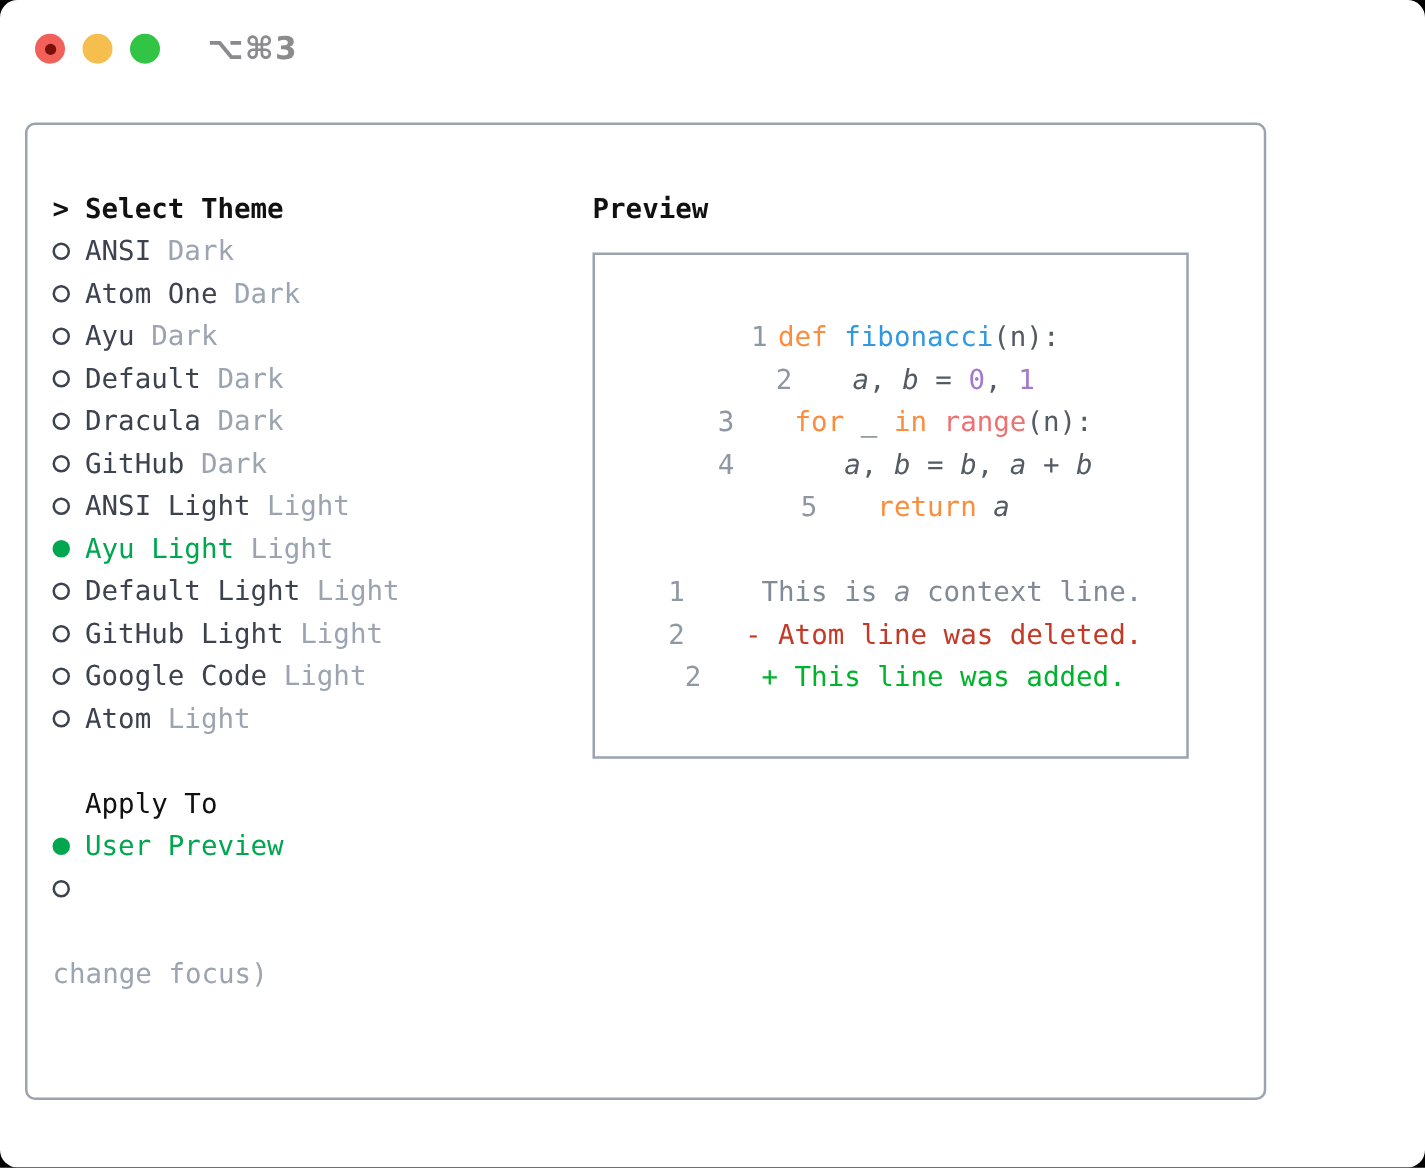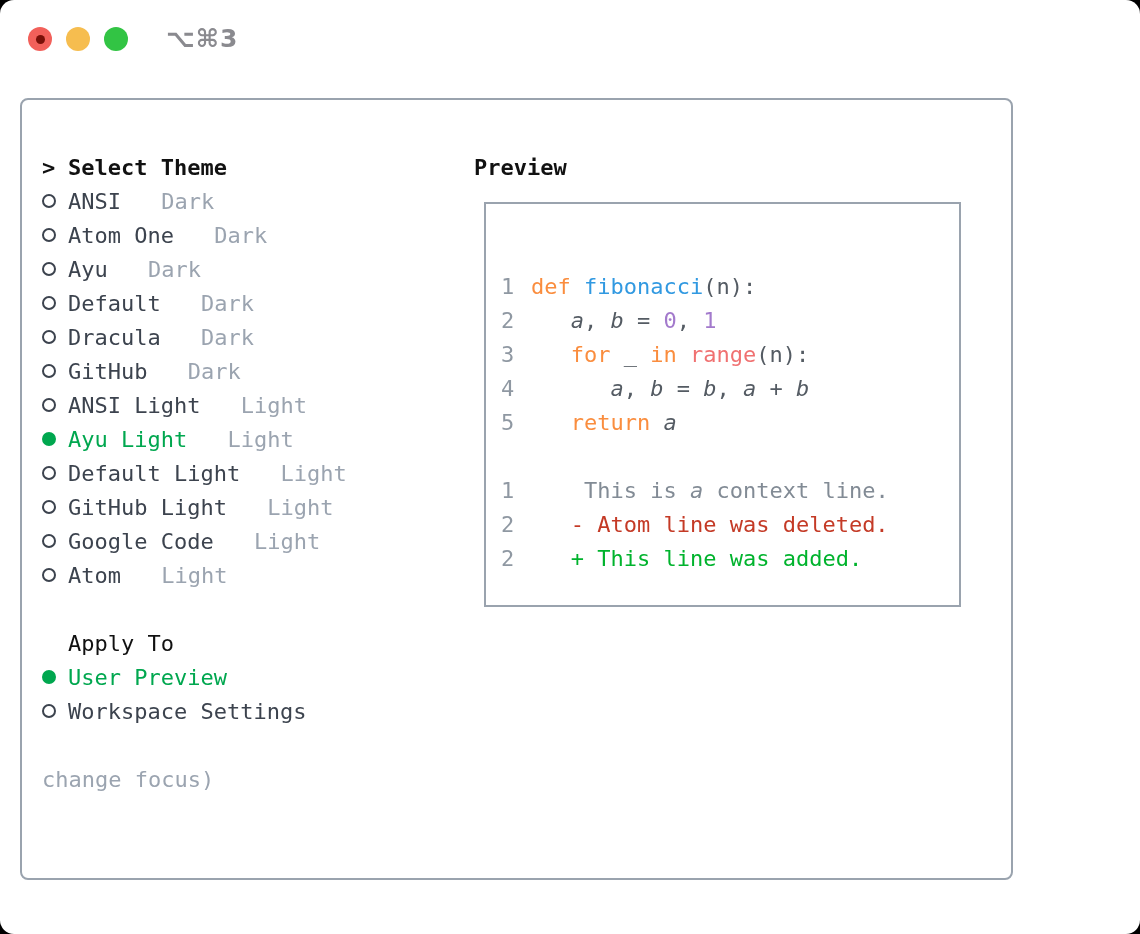--- a/index.html
+++ b/index.html
@@ -40,27 +40,27 @@
          font-size:22px; color:var(--text-dark); }
   .marker { width:26px; display:flex; align-items:center; flex:none; }
   .prompt { font-weight:bold; color:var(--heading-black); }
   .heading { font-weight:bold; color:var(--heading-black); }
   .heading2 { color:var(--heading-black); }
 
   .circle { width:14px; height:14px; border-radius:50%;
             border:2px solid var(--text-dark); background:transparent; }
   .selected .circle { background:var(--accent-green); border-color:var(--accent-green); }
   .selected .t-name, .selected .opt-label { color:var(--accent-green); }
-  .t-variant { color:var(--muted-gray);margin-left:27px; }
+  .t-variant { color:var(--muted-gray); }
 
   .hint-line { color:var(--muted-gray); }
 
   
-  .preview-box { margin-left:10px; margin-top:18px; width:477px; height:405px;
-                 border:2px solid var(--border-gray); padding:66px 0 0 15px; overflow:hidden; }
+  .preview-box { margin-top:18px; width:477px; height:405px;
+                 border:2px solid var(--border-gray); padding:50px 0 0 15px; overflow:hidden;text-align:center; }
   .code-row { min-height:34px; line-height:34px; white-space:pre; font-size:22px; }
   .lnum { display:inline-block; width:30px; color:var(--line-number-gray); }
   .c-kw  { color:var(--keyword-orange); }
   .c-fn  { color:var(--function-blue); }
   .c-fg  { color:var(--code-fg); }
   .c-lit { color:var(--literal-purple); }
   .c-sp  { color:var(--builtin-red); }
   .c-var { color:var(--code-fg); font-style:italic; }
   .c-ctx { color:var(--context-gray); }
   .c-ctxv{ color:var(--context-gray); font-style:italic; }
@@ -142,21 +142,21 @@
       <div class="row">
         <span class="marker"></span><span class="heading2">Apply To</span>
       </div>
 
       <div id="apply-list">
   <div class="row apply-item selected">
     <span class="marker"><span class="circle"></span></span><span class="opt-label">User Preview</span>
   </div>
 
   <div class="row apply-item">
-    <span class="marker"><span class="circle"></span></span><span class="opt-label">Workspace Settings</span>
+    <span class="marker"><span class="circle"></span></span>
   </div>
 </div>
 
       <div class="row blank"></div>
 
       <div id="hint">
           <div class="row hint-line">change focus)</div>
         </div>
     </div>
 

